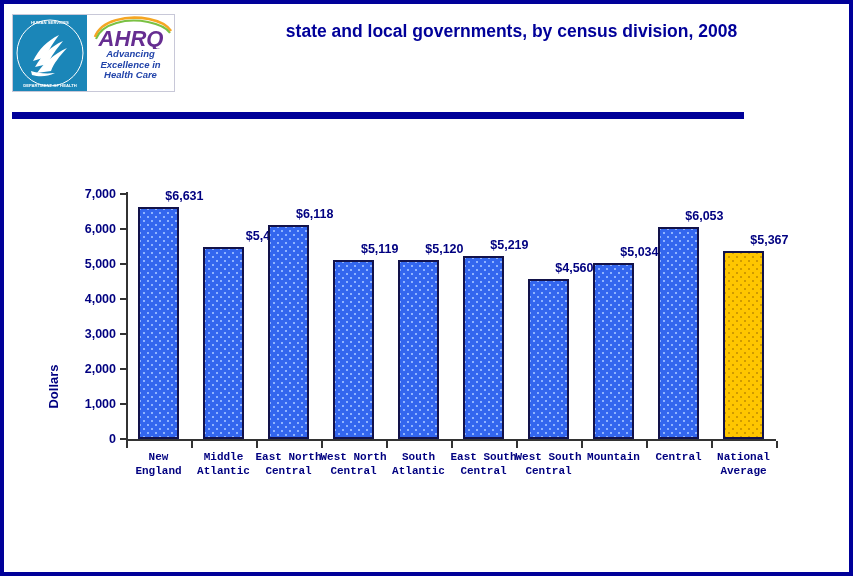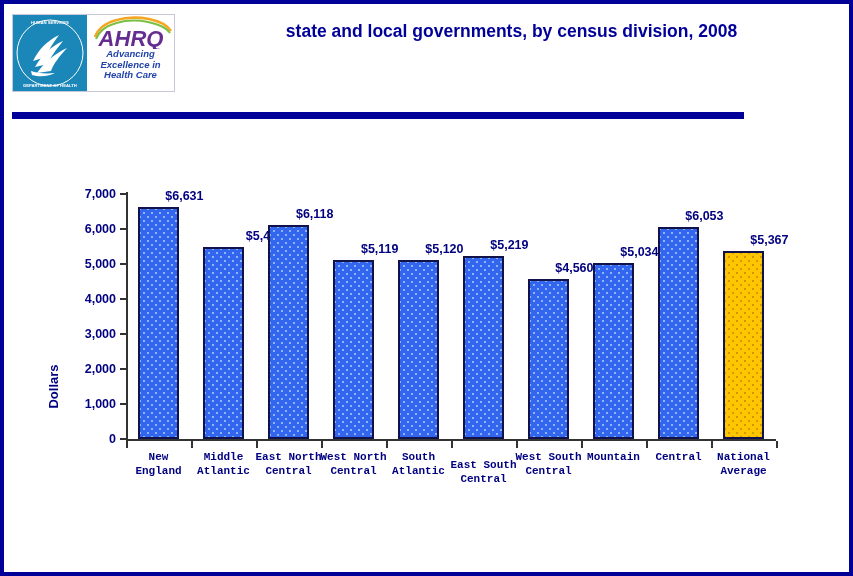--- a/index.html
+++ b/index.html
@@ -338,21 +338,21 @@
           <div>Central</div>
         </div>
         <div class="cat-label" style="left: 304.5px; width: 90px; top: 326px;">
           <div>West North</div>
           <div>Central</div>
         </div>
         <div class="cat-label" style="left: 369.5px; width: 90px; top: 326px;">
           <div>South</div>
           <div>Atlantic</div>
         </div>
-        <div class="cat-label" style="left: 434.5px; width: 90px; top: 326px; margin-top: 8px;">
+        <div class="cat-label" style="left: 434.5px; width: 90px; top: 326px;">
           <div>East South</div>
           <div>Central</div>
         </div>
         <div class="cat-label" style="left: 499.5px; width: 90px; top: 326px;">
           <div>West South</div>
           <div>Central</div>
         </div>
         <div class="cat-label" style="left: 564.5px; width: 90px; top: 326px;">
           <div>Mountain</div>
         </div>

